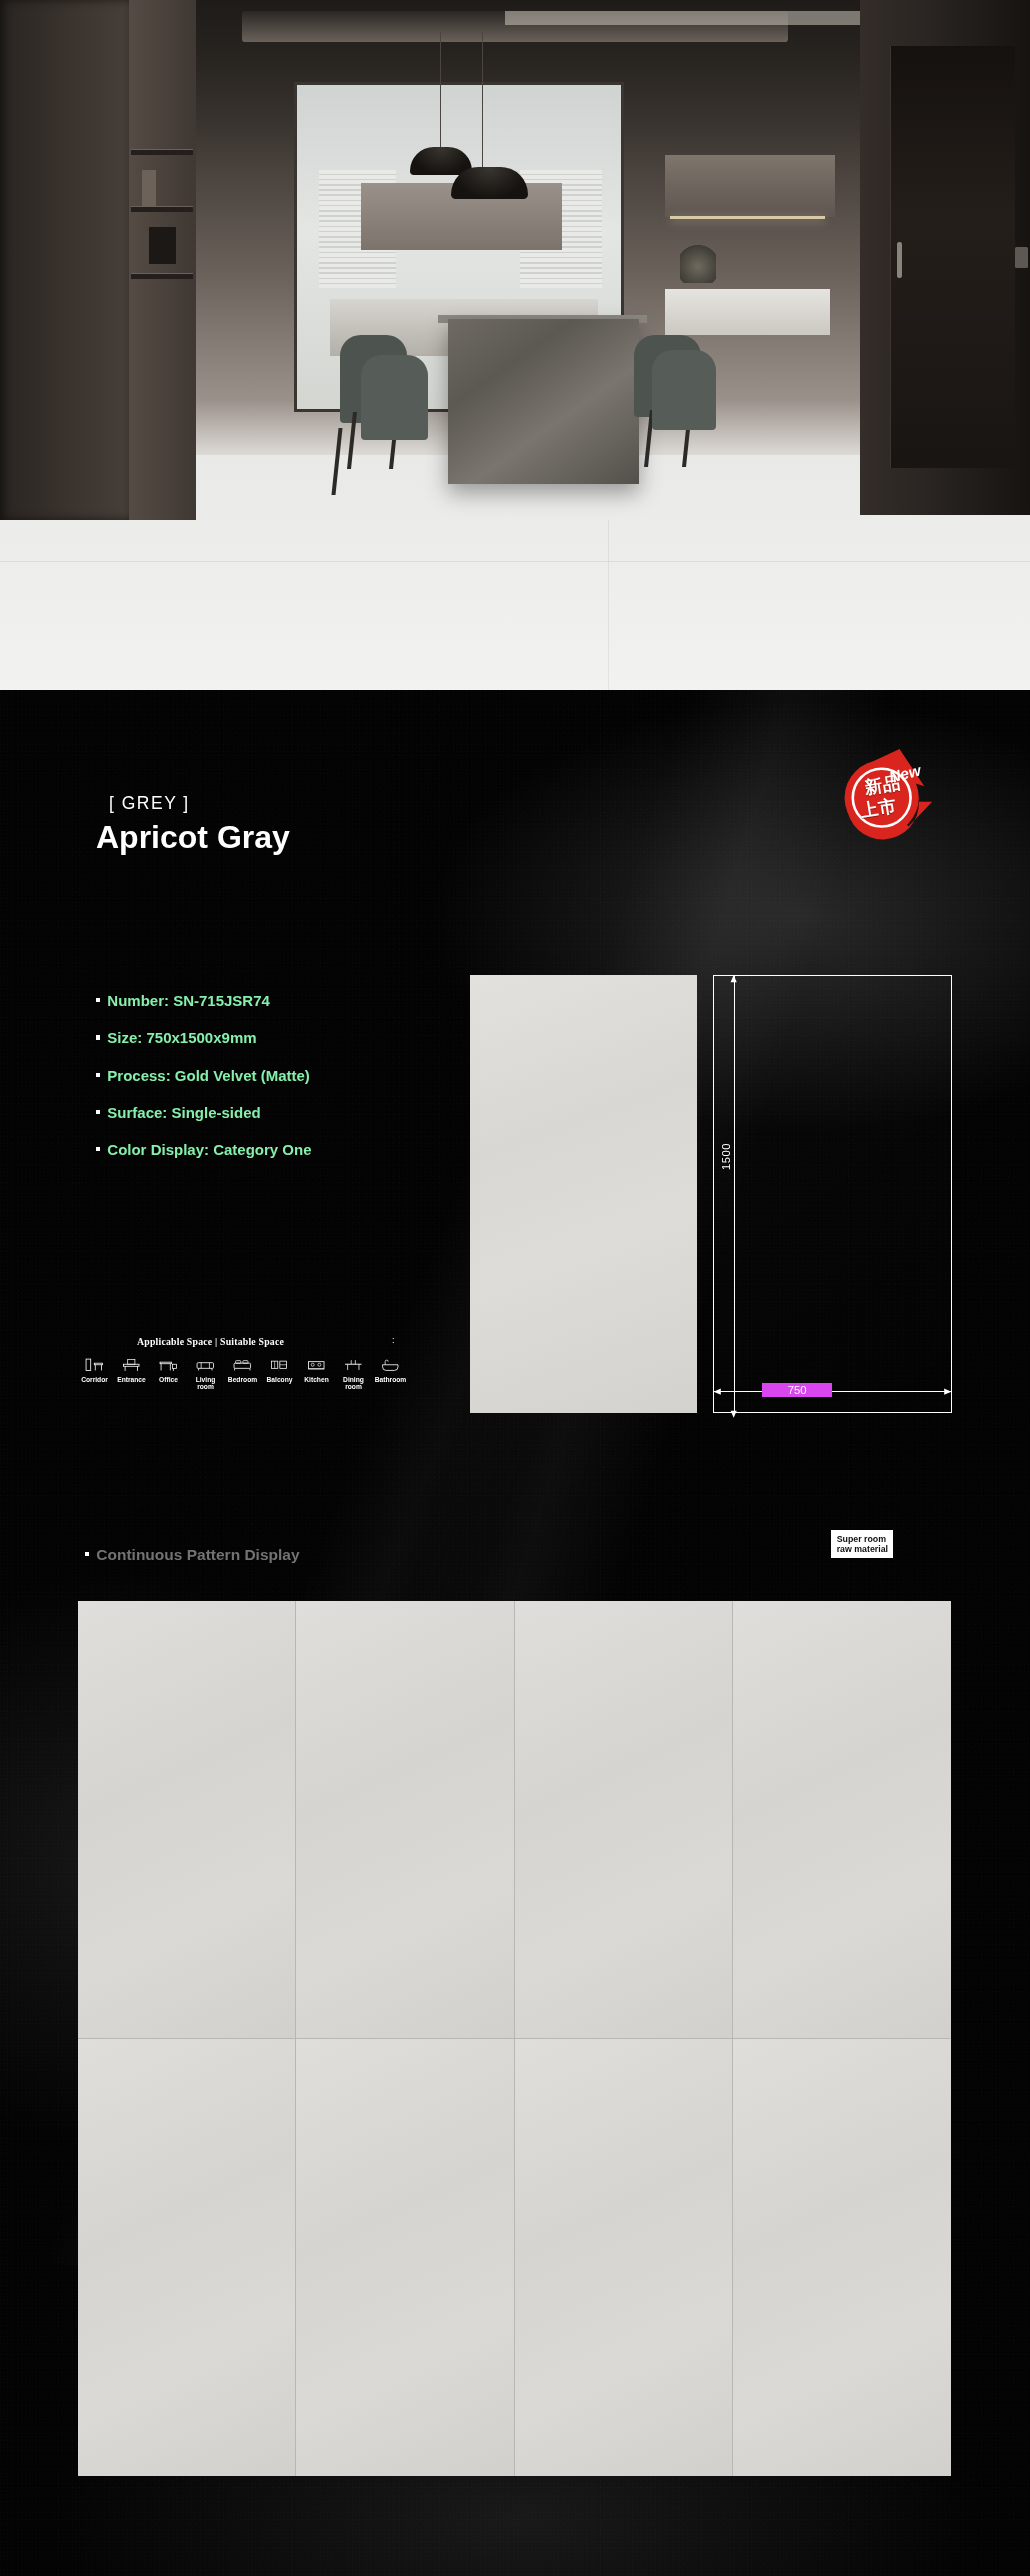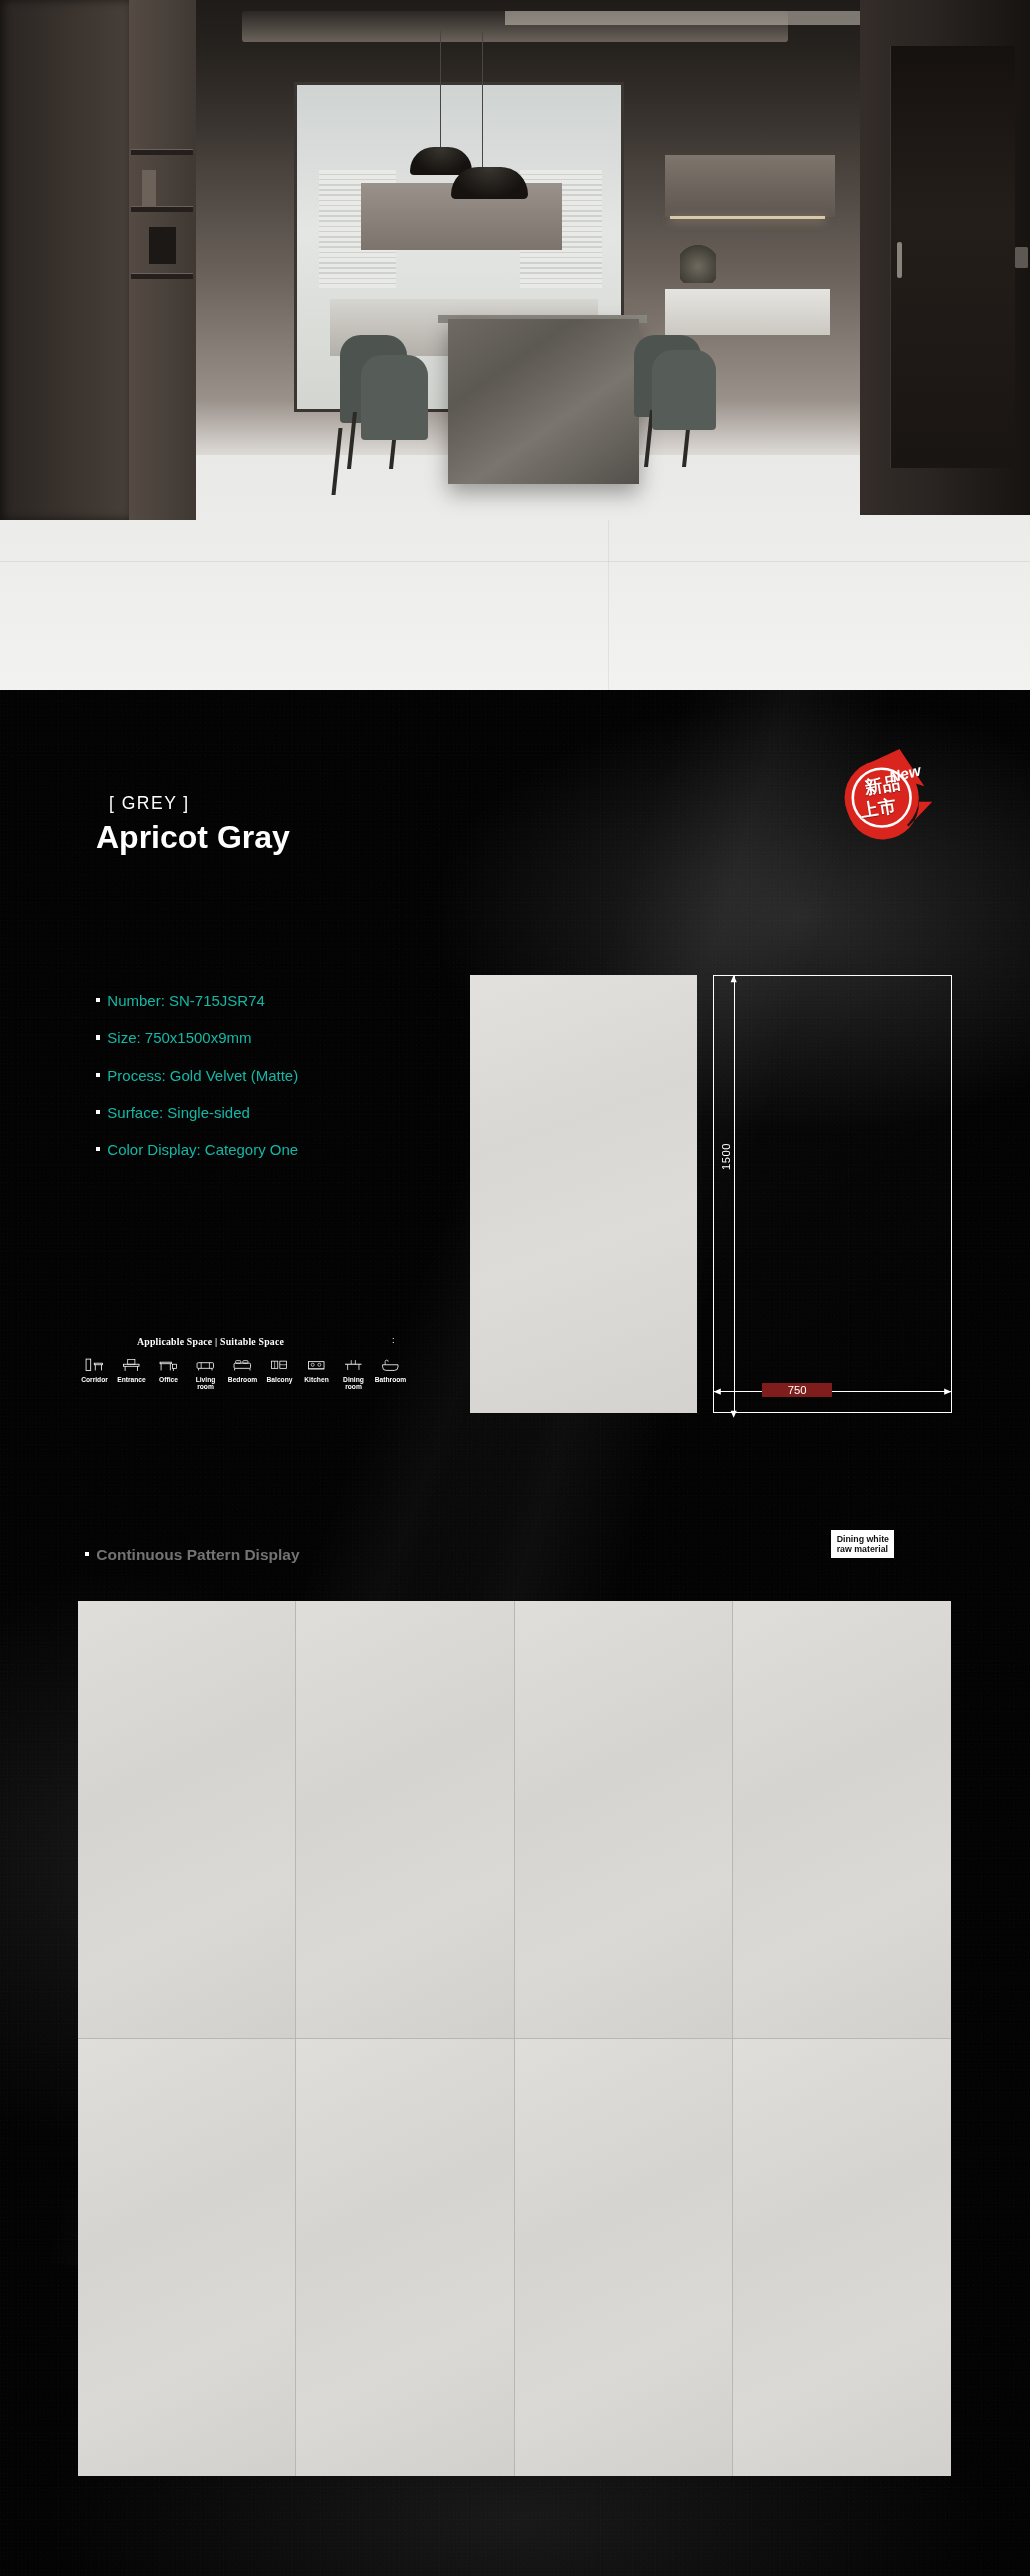--- a/index.html
+++ b/index.html
@@ -320,23 +320,23 @@
   .spec-list {
     position: absolute;
     left: 96px; top: 992px;
     width: 361px;
   }
   .spec-item {
     position: relative;
     margin-bottom: 18.5px;
     padding-left: 11.3px;
     font-size: 15px;
-    font-weight: 400;
+    font-weight: 700;
     line-height: 1.25;
-    color: #14b8a6;
+    color: #86efac;
   }
   .spec-item .bullet {
     position: absolute;
     left: 0; top: 6.2px;
     width: 4.1px; height: 4.1px;
     background: #ffffff;
   }
 
   
   .space-header {
@@ -410,21 +410,21 @@
     transform-origin: left top;
     letter-spacing: 0.5px;
   }
   .dim-h-label {
     position: absolute;
     left: 762px; top: 1383px;
     width: 62px;
     text-align: center;
     font-size: 11.3px;
     color: #ffffff;
-    background: #7f1d1d;
+    background: #d946ef;
     padding: 1px 4.1px;
   }
 
   
   .cpd-title {
     position: absolute;
     left: 85px; top: 1546px;
     font-size: 15.5px;
     font-weight: 700;
     color: #737373;
@@ -682,21 +682,21 @@
     <polygon points="0,11 14,5 14,17" fill="#fff"></polygon>
     <polygon points="463,11 449,5 449,17" fill="#fff"></polygon>
   </svg>
   <div class="dim-v-label">1500</div>
   <div class="dim-h-label">750</div>
 
   <div class="cpd-title">
     <span class="bullet"></span>
     <span>Continuous Pattern Display</span>
   </div>
-  <div class="sw-tag">Dining white
+  <div class="sw-tag">Super room
 raw material</div>
 
   <div class="pattern-grid">
     <div class="pattern-cell"></div>
     <div class="pattern-cell"></div>
     <div class="pattern-cell"></div>
     <div class="pattern-cell"></div>
     <div class="pattern-cell"></div>
     <div class="pattern-cell"></div>
     <div class="pattern-cell"></div>

